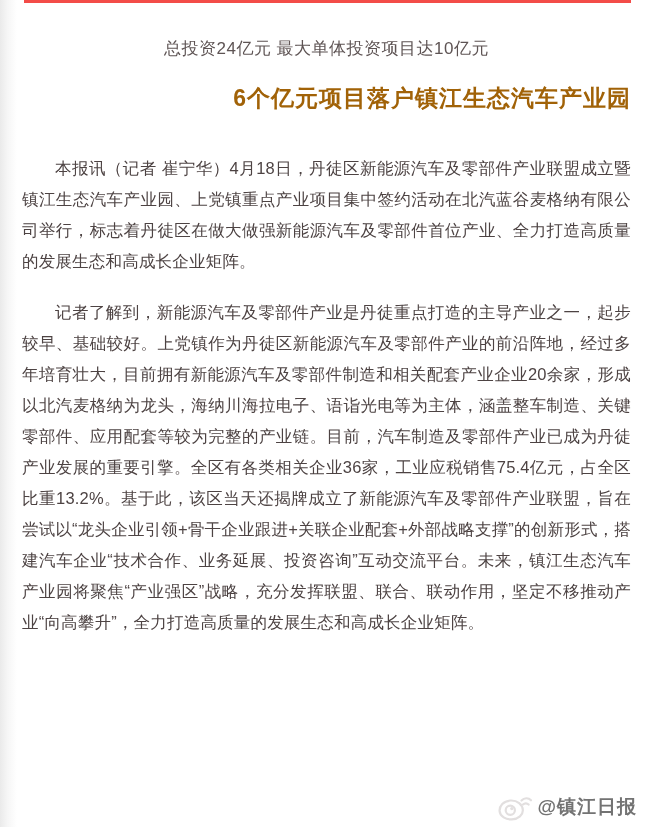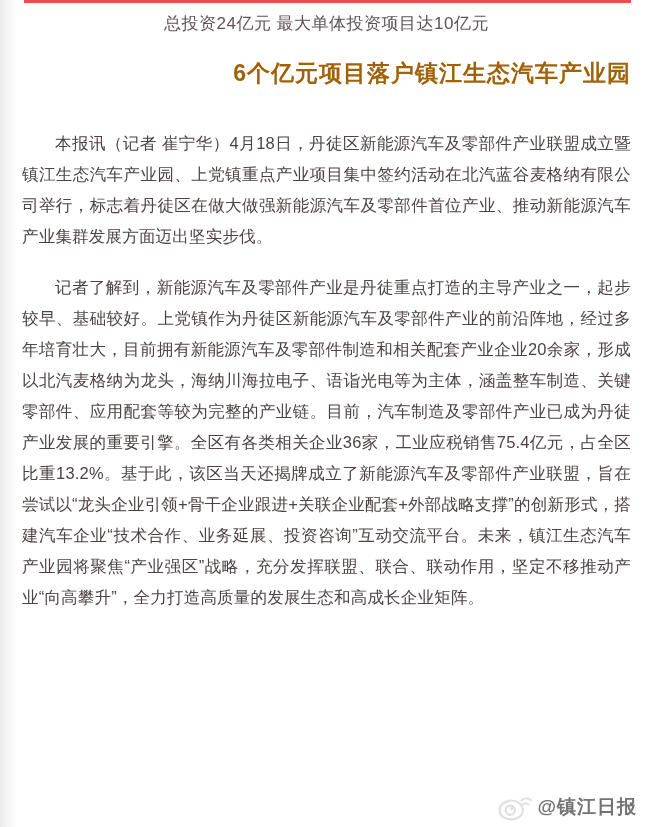--- a/index.html
+++ b/index.html
@@ -23,21 +23,21 @@
     top: 0;
     left: 24px;
     right: 16px;
     height: 3px;
   }
   .article {
     position: relative;
     padding: 0 16px 0 22px;
   }
   .subtitle {
-    margin-top: 12px;
+    margin-top: 37px;
     text-align: center;
     font-size: 17px;
     line-height: 24px;
     color: #5e5454;
     letter-spacing: 0.5px;
   }
   .title {
     margin-top: 15px;
     text-align: right;
     font-size: 23px;
@@ -80,21 +80,21 @@
 
 <div class="top-accent-bar" style="background: rgb(243, 76, 72);"></div>
 
 <div class="article">
 
   <div class="subtitle">总投资24亿元 最大单体投资项目达10亿元</div>
 
   <h1 class="title" style="margin-bottom:0;">6个亿元项目落户镇江生态汽车产业园</h1>
 
   <div class="body-text">
-    <p class="para">本报讯（记者 崔宁华）4月18日，丹徒区新能源汽车及零部件产业联盟成立暨镇江生态汽车产业园、上党镇重点产业项目集中签约活动在北汽蓝谷麦格纳有限公司举行，标志着丹徒区在做大做强新能源汽车及零部件首位产业、推动新能源汽车产业集群发展方面迈出坚实步伐。</p>
+    <p class="para">本报讯（记者 崔宁华）4月18日，丹徒区新能源汽车及零部件产业联盟成立暨镇江生态汽车产业园、上党镇重点产业项目集中签约活动在北汽蓝谷麦格纳有限公司举行，标志着丹徒区在做大做强新能源汽车及零部件首位产业、全力打造高质量的发展生态和高成长企业矩阵。</p>
     <p class="para">记者了解到，新能源汽车及零部件产业是丹徒重点打造的主导产业之一，起步较早、基础较好。上党镇作为丹徒区新能源汽车及零部件产业的前沿阵地，经过多年培育壮大，目前拥有新能源汽车及零部件制造和相关配套产业企业20余家，形成以北汽麦格纳为龙头，海纳川海拉电子、语诣光电等为主体，涵盖整车制造、关键零部件、应用配套等较为完整的产业链。目前，汽车制造及零部件产业已成为丹徒产业发展的重要引擎。全区有各类相关企业36家，工业应税销售75.4亿元，占全区比重13.2%。基于此，该区当天还揭牌成立了新能源汽车及零部件产业联盟，旨在尝试以“龙头企业引领+骨干企业跟进+关联企业配套+外部战略支撑”的创新形式，搭建汽车企业“技术合作、业务延展、投资咨询”互动交流平台。未来，镇江生态汽车产业园将聚焦“产业强区”战略，充分发挥联盟、联合、联动作用，坚定不移推动产业“向高攀升”，全力打造高质量的发展生态和高成长企业矩阵。</p>
   </div>
 
 </div>
 
 <div class="watermark">
   <span style="display:inline-flex;">
     <svg width="36" height="28" viewBox="0 0 36 28" aria-hidden="true">
       <g fill="none" stroke="#e2dfdf" stroke-width="2.2" stroke-linecap="round">
         <path d="M13.5 7.5 C6.5 7.8 2.2 13.2 2.6 18.2 C3.0 23.6 9.0 26.6 14.8 26.3 C21.5 26.0 26.2 21.8 25.8 16.8 C25.5 11.4 20.5 7.2 13.5 7.5 Z"></path>

